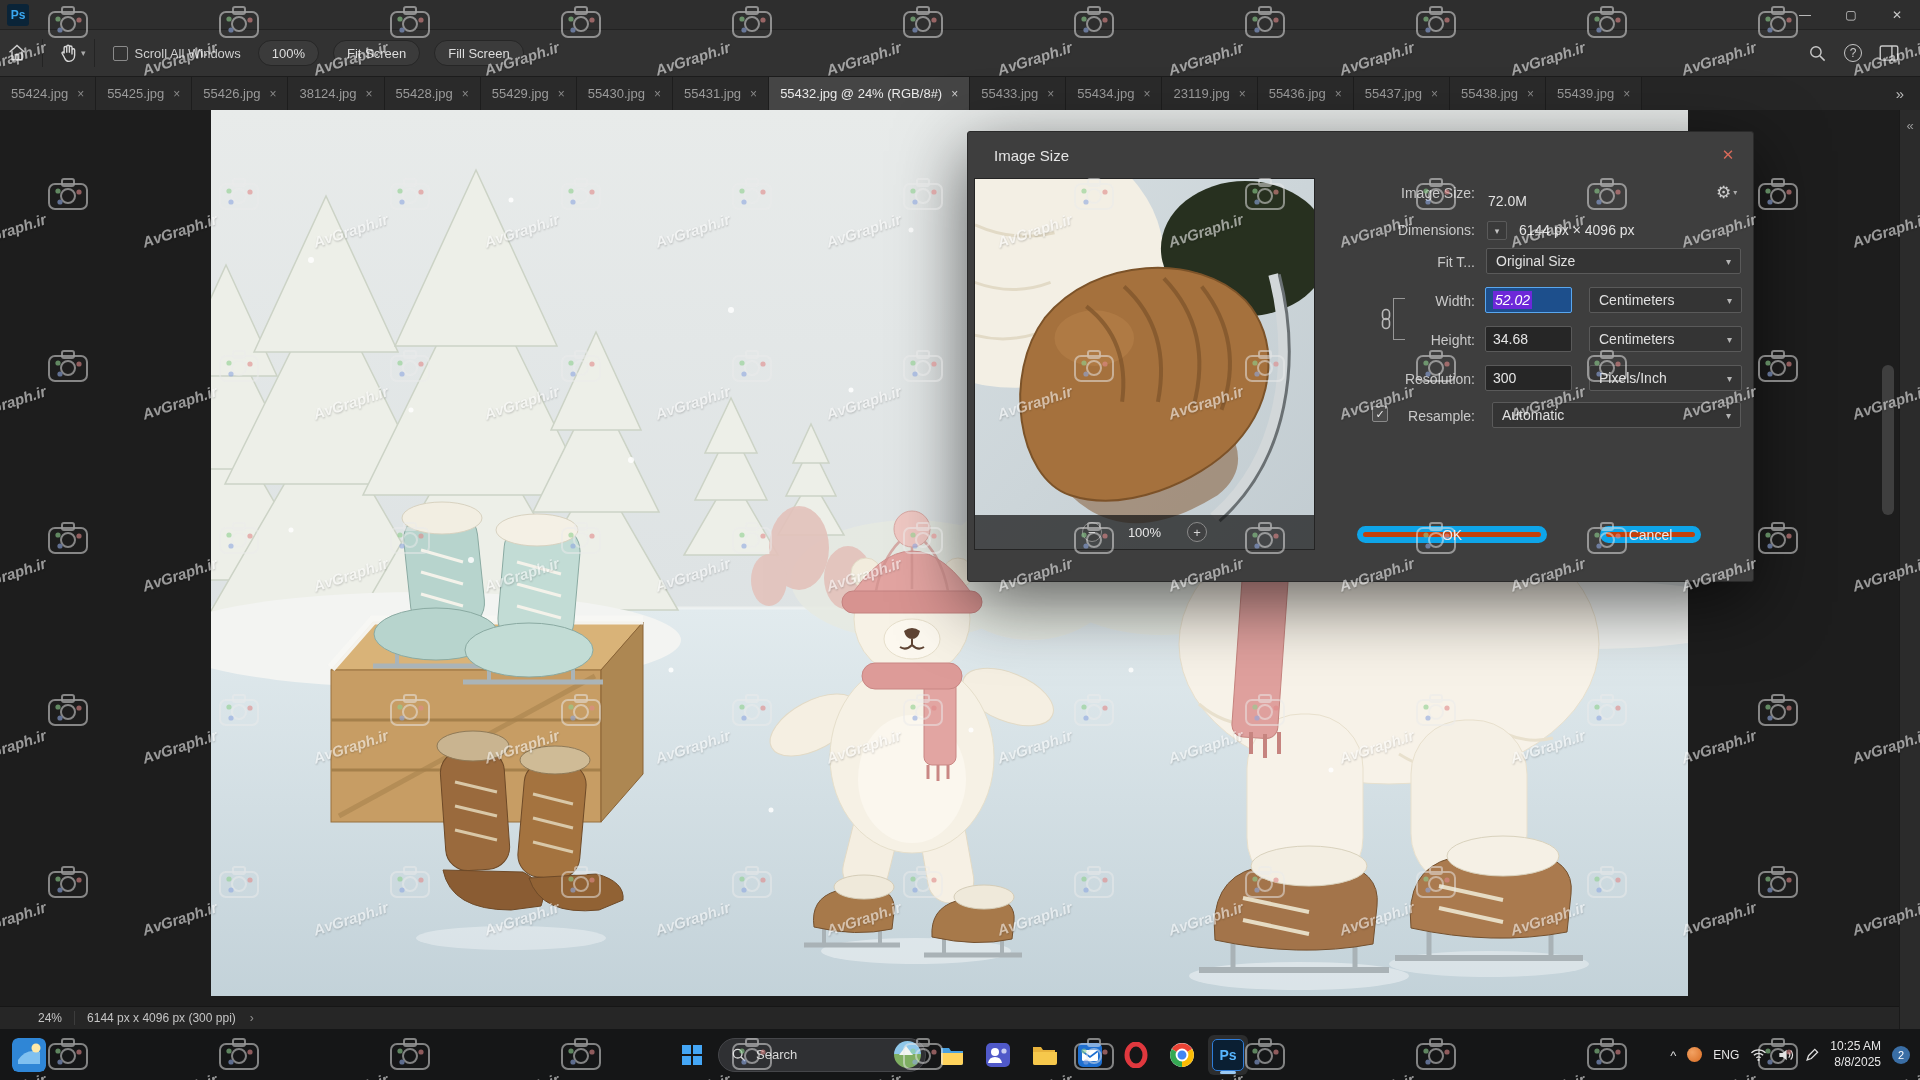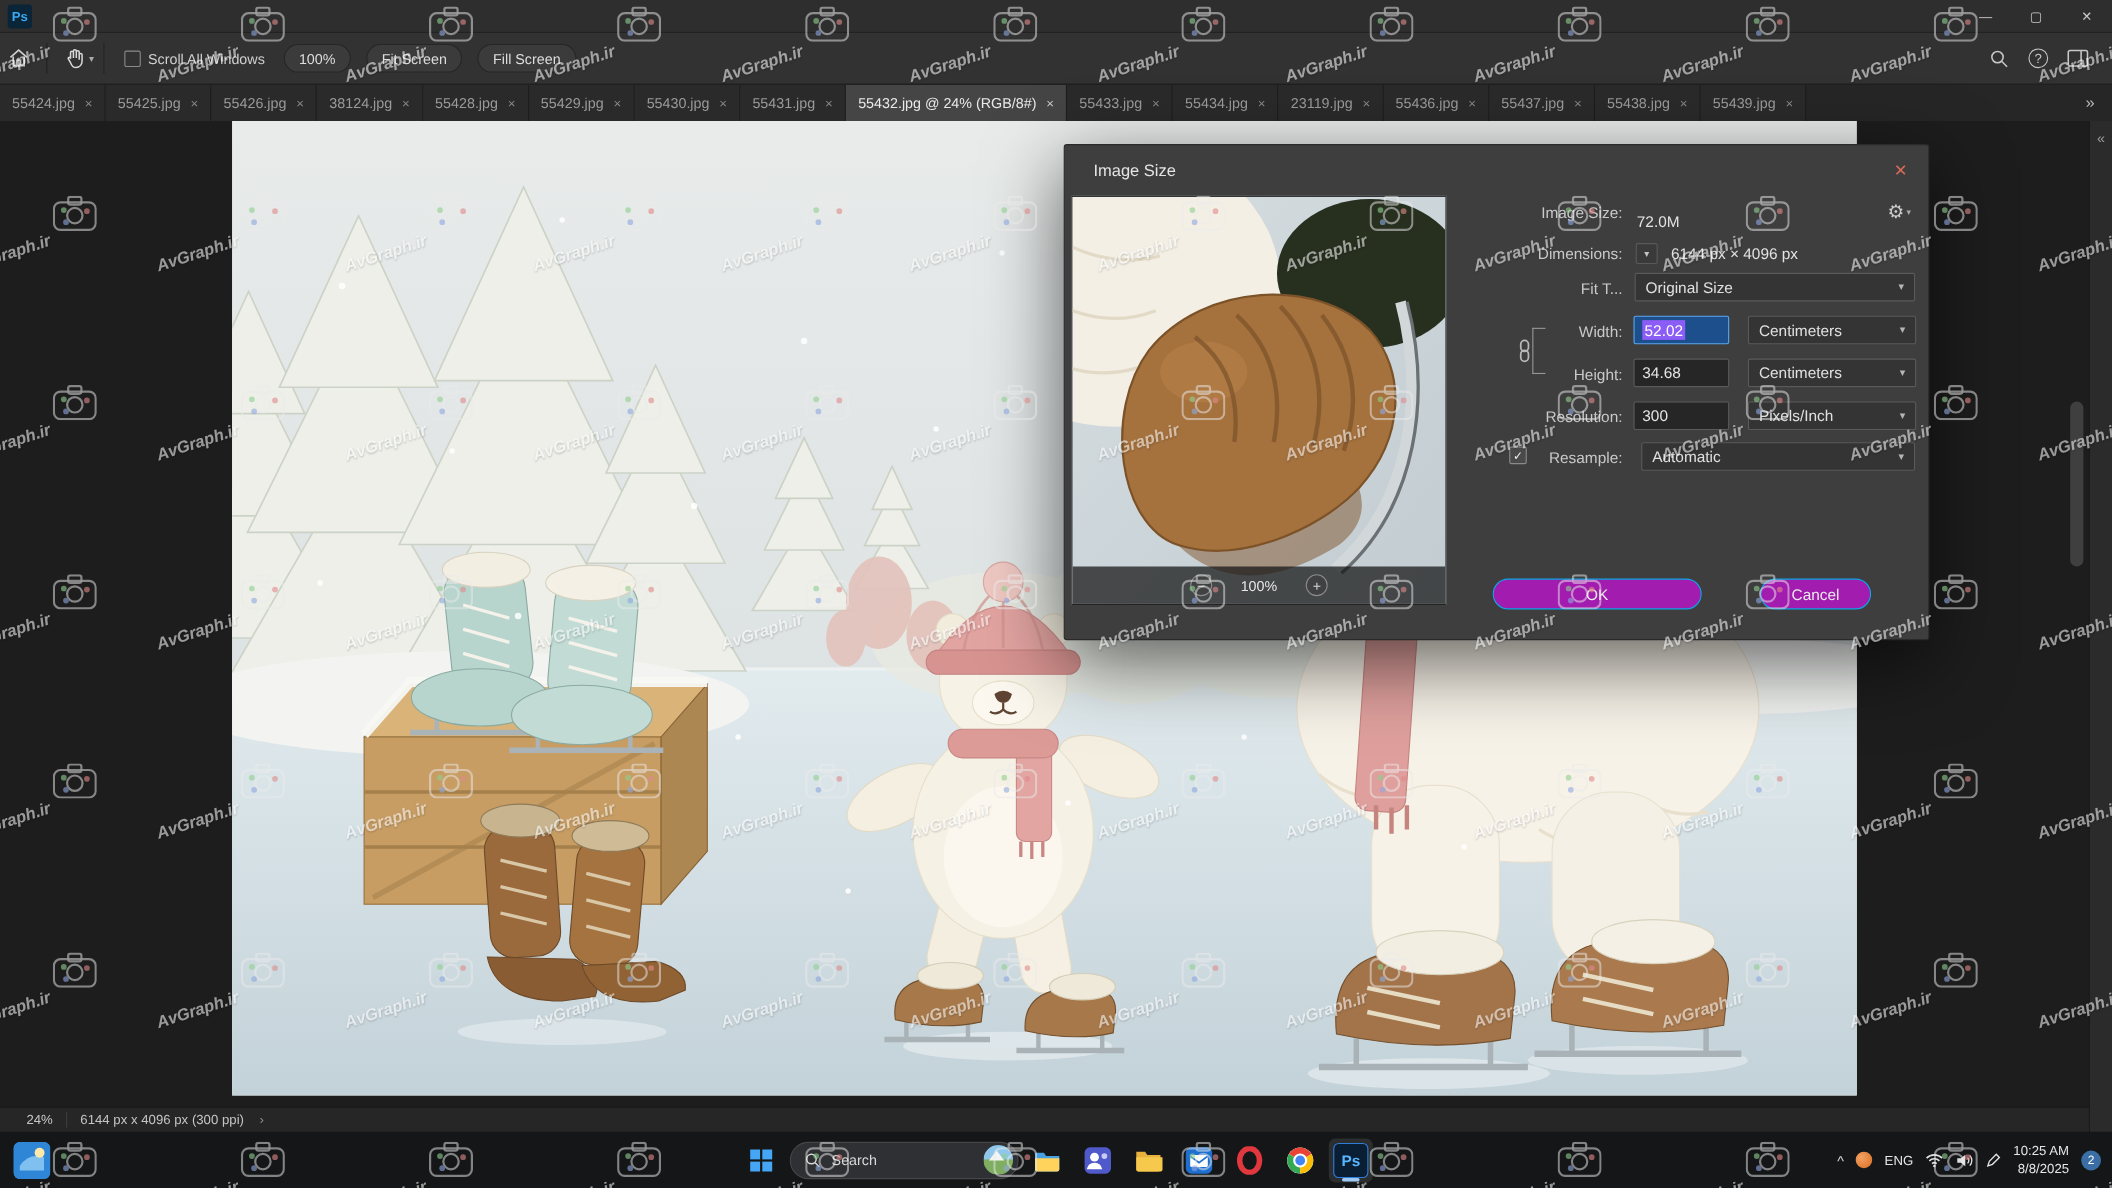--- a/index.html
+++ b/index.html
@@ -46,21 +46,21 @@
 
   
   .workarea { position:absolute; top:110px; left:0; right:0; height:919px; background:#1d1d1d; }
   .canvas { position:absolute; left:211px; top:0; width:1477px; height:886px; background:#dfe4e5; overflow:hidden; }
   .scroll-v { position:absolute; right:26px; top:0; width:12px; height:886px; }
   .scroll-v .thumb { position:absolute; top:255px; left:0; width:12px; height:150px; background:#3f3f3f; border-radius:6px; }
   .right-strip { position:absolute; right:0; top:0; width:21px; height:100%; background:#2b2b2b; border-left:1px solid #1a1a1a;
                  display:flex; justify-content:center; padding-top:8px; color:#9a9a9a; font-size:13px; }
   .statusbar { position:absolute; left:0; right:21px; bottom:0; height:23px; background:#262626;
                border-top:1px solid #161616; display:flex; align-items:center; color:#c5c5c5; font-size:12px; }
-  .sb-zoom { margin-left:24px; }
+  .sb-zoom { margin-left:38px; }
   .sb-sep { width:1px; height:14px; background:#3c3c3c; margin:0 12px; }
   .sb-next { margin-left:14px; color:#8f8f8f; font-size:12px; }
 
   
   .dialog { position:absolute; left:967px; top:131px; width:787px; height:451px; background:#3e3e3e;
             border:1px solid #2a2a2a; border-radius:3px; box-shadow:0 20px 70px rgba(0,0,0,.6); z-index:40;
             color:#cfcfcf; font-size:14px; }
   .dlg-title { position:absolute; top:0; left:0; right:0; height:46px; display:flex; align-items:center;
                padding-left:26px; font-size:15px; color:#e5e5e5; }
   .dlg-close { position:absolute; right:14px; top:12px; width:22px; height:22px; display:flex; align-items:center;
@@ -69,33 +69,33 @@
                  background:#ccd5d9; overflow:hidden; }
   .pv-bar { position:absolute; left:0; right:0; bottom:0; height:34px; background:rgba(18,18,18,.72);
             display:flex; align-items:center; justify-content:center; gap:26px; color:#e6e6e6; font-size:13px; }
   .pv-btn { width:20px; height:20px; border:1px solid #8a8a8a; border-radius:50%; display:flex; align-items:center;
             justify-content:center; color:#d6d6d6; font-size:13px; background:rgba(60,60,60,.5); }
   .dlg-label { position:absolute; left:347px; width:160px; text-align:right; color:#c9c9c9; }
   .dlg-value { position:absolute; color:#e2e2e2; }
   .fld { position:absolute; height:26px; background:#262626; border:1px solid #5a5a5a; border-radius:2px;
          color:#e6e6e6; font-size:14px; font-family:"Liberation Sans", sans-serif; padding:0 7px; }
   .fld-sel { background:#1d4f8c; border-color:#59a7ef; }
-  .fld-sel span { background:#8b5cf6; color:#fff; padding:1px 2px; }
+  .fld-sel span { background:#6d28d9; color:#fff; padding:1px 2px;font-style:italic; }
   input.fld { outline:none; }
   .ddl { position:absolute; height:26px; background:#343434; border:1px solid #5a5a5a; border-radius:2px;
          display:flex; align-items:center; padding:0 9px; color:#e0e0e0; font-size:14px; }
   .ddl .ddl-arrow { margin-left:auto; font-size:10px; color:#b5b5b5; }
   .mini-dd { position:absolute; width:20px; height:19px; background:#3a3a3a; border:1px solid #5a5a5a; border-radius:2px;
              display:flex; align-items:center; justify-content:center; font-size:9px; color:#c5c5c5; }
   .gear { position:absolute; left:748px; top:50px; display:flex; align-items:center; color:#cdcdcd; font-size:17px; }
   .gear .ob-caret { font-size:8px; margin-left:2px; }
   .bracket { position:absolute; left:425px; top:166px; width:12px; height:42px;
              border-left:1px solid #979797; border-top:1px solid #979797; border-bottom:1px solid #979797; }
   .chain { position:absolute; left:411px; top:176px; }
-  .dlg-btn { position:absolute; height:28px; border-radius:14px; background:#a21caf; border:1px solid #0ea5e9;
+  .dlg-btn { position:absolute; height:17px; border-radius:14px; background:#c2410c; border:6px solid #0ea5e9;
              color:#eaeaea; font-size:14px; display:flex; align-items:center; justify-content:center; }
   .resample-chk { position:absolute; left:404px; top:274px; width:16px; height:16px; background:#4a4a4a;
                   border:1px solid #8a8a8a; border-radius:2px; color:#f0f0f0; font-size:11px;
                   display:flex; align-items:center; justify-content:center; }
 
   
   .taskbar { position:absolute; left:0; right:0; bottom:0; height:51px; background:#151617; z-index:30;
              display:flex; align-items:center; color:#e6e6e6;margin-top:31px; }
   .tb-corner { position:absolute; left:12px; width:34px; height:34px; border-radius:6px; overflow:hidden; }
   .tb-center { position:absolute; left:50%; transform:translateX(-50%); display:flex; align-items:center; gap:6px; }

